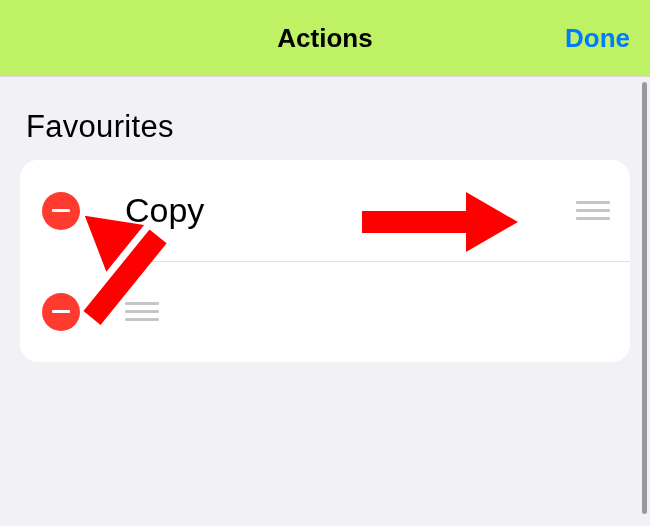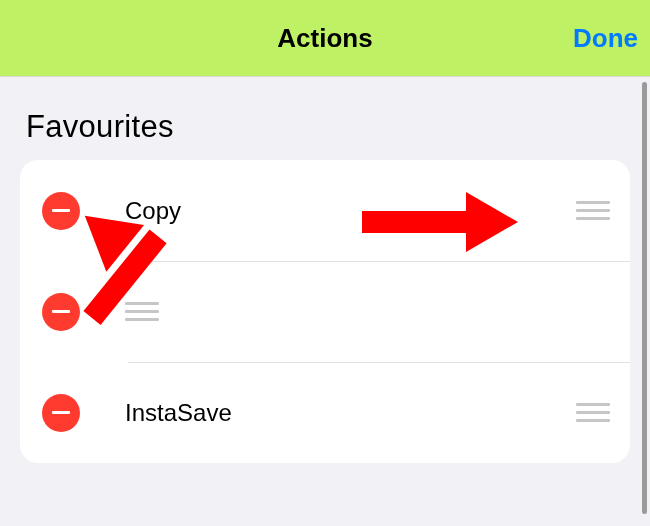--- a/index.html
+++ b/index.html
@@ -25,21 +25,21 @@
       justify-content: center;
       position: relative;
     }
     .header-title {
       font-size: 26px;
       font-weight: 600;
       color: #000;
     }
     .done-button {
       position: absolute;
-      right: 12px;
+      right: 20px;
       top: 50%;
       transform: translateY(-50%);
       font-size: 26px;
       font-weight: 600;
       color: #007aff;
       background: none;
       border: none;
       cursor: pointer;
     }
     .content {
@@ -88,21 +88,21 @@
       margin-right: 45px;
     }
     .remove-btn .minus {
       width: 18px;
       height: 3.5px;
       background: #fff;
       border-radius: 1px;
     }
     .item-label {
       flex: 1;
-      font-size: 24px;
+      font-size: 34px;
       font-weight: 400;
       color: #000;
       line-height: 1.25;
       padding-right: 20px;
     }
     .drag-handle {
       width: 34px;
       flex: 0 0 34px;
       display: flex;
       flex-direction: column;
@@ -211,31 +211,20 @@
       <div class="remove-btn">
         <span class="minus"></span>
       </div>
       <div class="drag-handle">
         <div class="line"></div>
           <div class="line"></div>
           <div class="line"></div>
       </div>
     </div>
 
-    <div class="list-item">
-      <div class="remove-btn">
-        <span class="minus"></span>
-      </div>
-      <div class="item-label">InstaSave</div>
-      <div class="drag-handle">
-        <div class="line"></div>
-          <div class="line"></div>
-          <div class="line"></div>
-      </div>
-    </div>
 
   </div>
 </div>
 
 <div class="scrollbar"></div>
 
 <div class="arrow arrow-right">
   <div class="shaft"></div>
   <div class="head"></div>
 </div>

